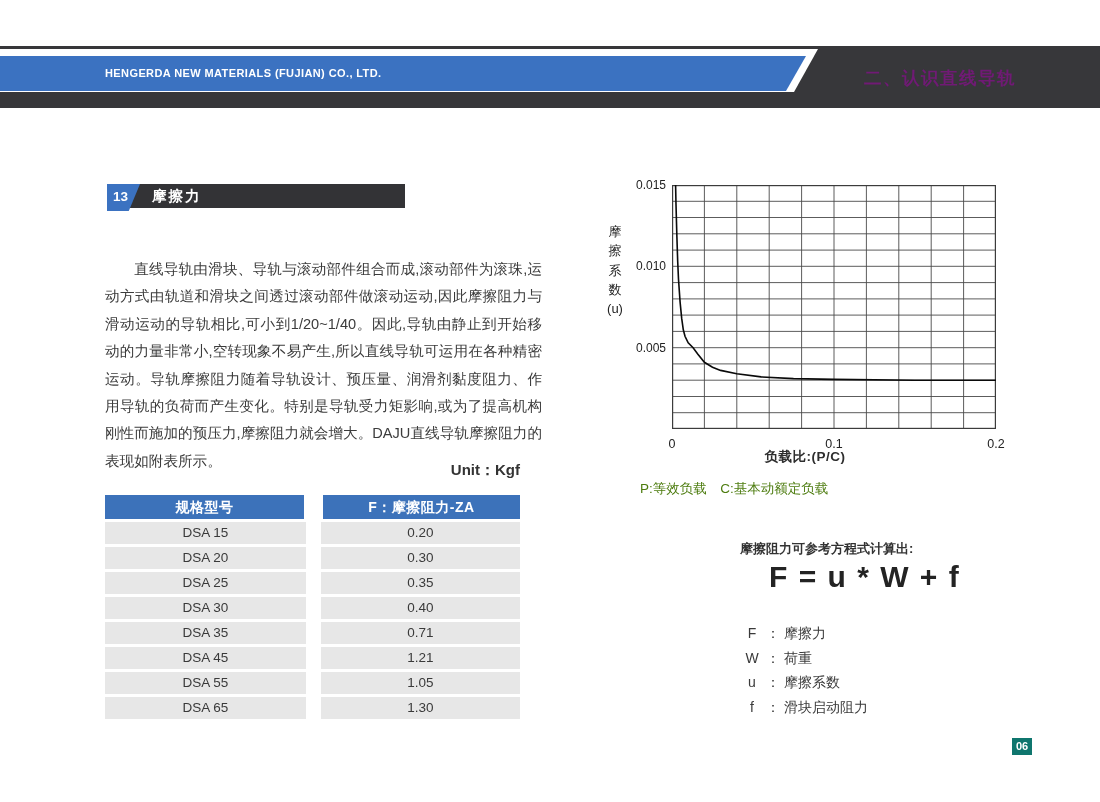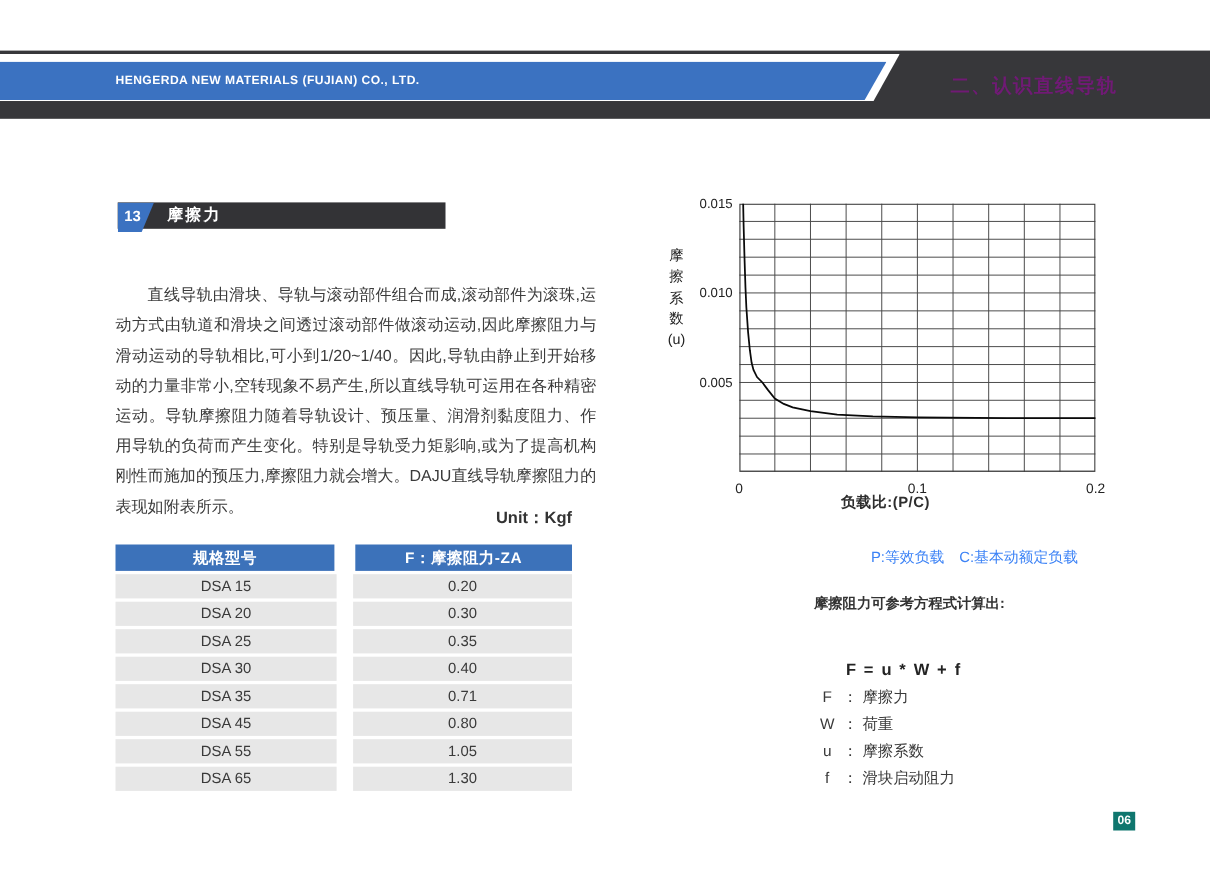--- a/index.html
+++ b/index.html
@@ -52,27 +52,27 @@
   .plot{position:absolute;left:72px;top:15px;width:324px;height:244px;}
   .ytick{position:absolute;width:46px;height:16px;line-height:16px;text-align:right;
     font-size:12px;color:#222;font-weight:500;}
   .xtick{position:absolute;width:50px;height:16px;line-height:16px;text-align:center;
     font-size:12.5px;color:#222;font-weight:500;}
   .ylab{position:absolute;left:0;top:52px;width:30px;text-align:center;
     font-size:13px;font-weight:500;color:#222;}
   .ylab div{height:19.3px;line-height:19.3px;}
   .xlabel{position:absolute;left:40px;top:278px;width:330px;text-align:center;
     font-size:13.5px;font-weight:600;color:#2e2e2e;letter-spacing:.5px;}
-  .xnote{position:absolute;left:40px;top:328px;width:340px;text-align:right;
-    font-size:13.5px;font-weight:500;color:#3b82f6;}
+  .xnote{position:absolute;left:40px;top:310px;width:340px;text-align:left;
+    font-size:13.5px;font-weight:500;color:#4d7c0f;}
 
   
   .f-intro{position:absolute;left:740px;top:540px;font-size:13px;font-weight:600;color:#333;}
-  .f-eq{position:absolute;left:769px;top:560px;font-size:15px;font-weight:800;color:#232323;
-    letter-spacing:1.5px;margin-top:41px;}
+  .f-eq{position:absolute;left:769px;top:560px;font-size:30px;font-weight:800;color:#232323;
+    letter-spacing:1.5px;}
   .legend{position:absolute;left:742px;top:621px;}
   .lrow{height:24.7px;line-height:24.7px;font-size:14px;font-weight:500;color:#3a3a3a;display:flex;}
   .lsym{display:inline-block;width:20px;text-align:center;}
   .lcol{display:inline-block;width:22px;text-align:center;}
 
   
   .pagenum{position:absolute;left:1012px;top:738px;width:20px;height:17px;line-height:17px;
     background:#0f766e;color:#fff;font-size:11px;font-weight:bold;text-align:center;}
 </style>
 </head>
@@ -118,21 +118,21 @@
         <div class="trow">
           <div class="tcell c1">DSA 30</div>
           <div class="tcell c2">0.40</div>
         </div>
         <div class="trow">
           <div class="tcell c1">DSA 35</div>
           <div class="tcell c2">0.71</div>
         </div>
         <div class="trow">
           <div class="tcell c1">DSA 45</div>
-          <div class="tcell c2">0.80</div>
+          <div class="tcell c2">1.21</div>
         </div>
         <div class="trow">
           <div class="tcell c1">DSA 55</div>
           <div class="tcell c2">1.05</div>
         </div>
         <div class="trow">
           <div class="tcell c1">DSA 65</div>
           <div class="tcell c2">1.30</div>
         </div>
       </div>

